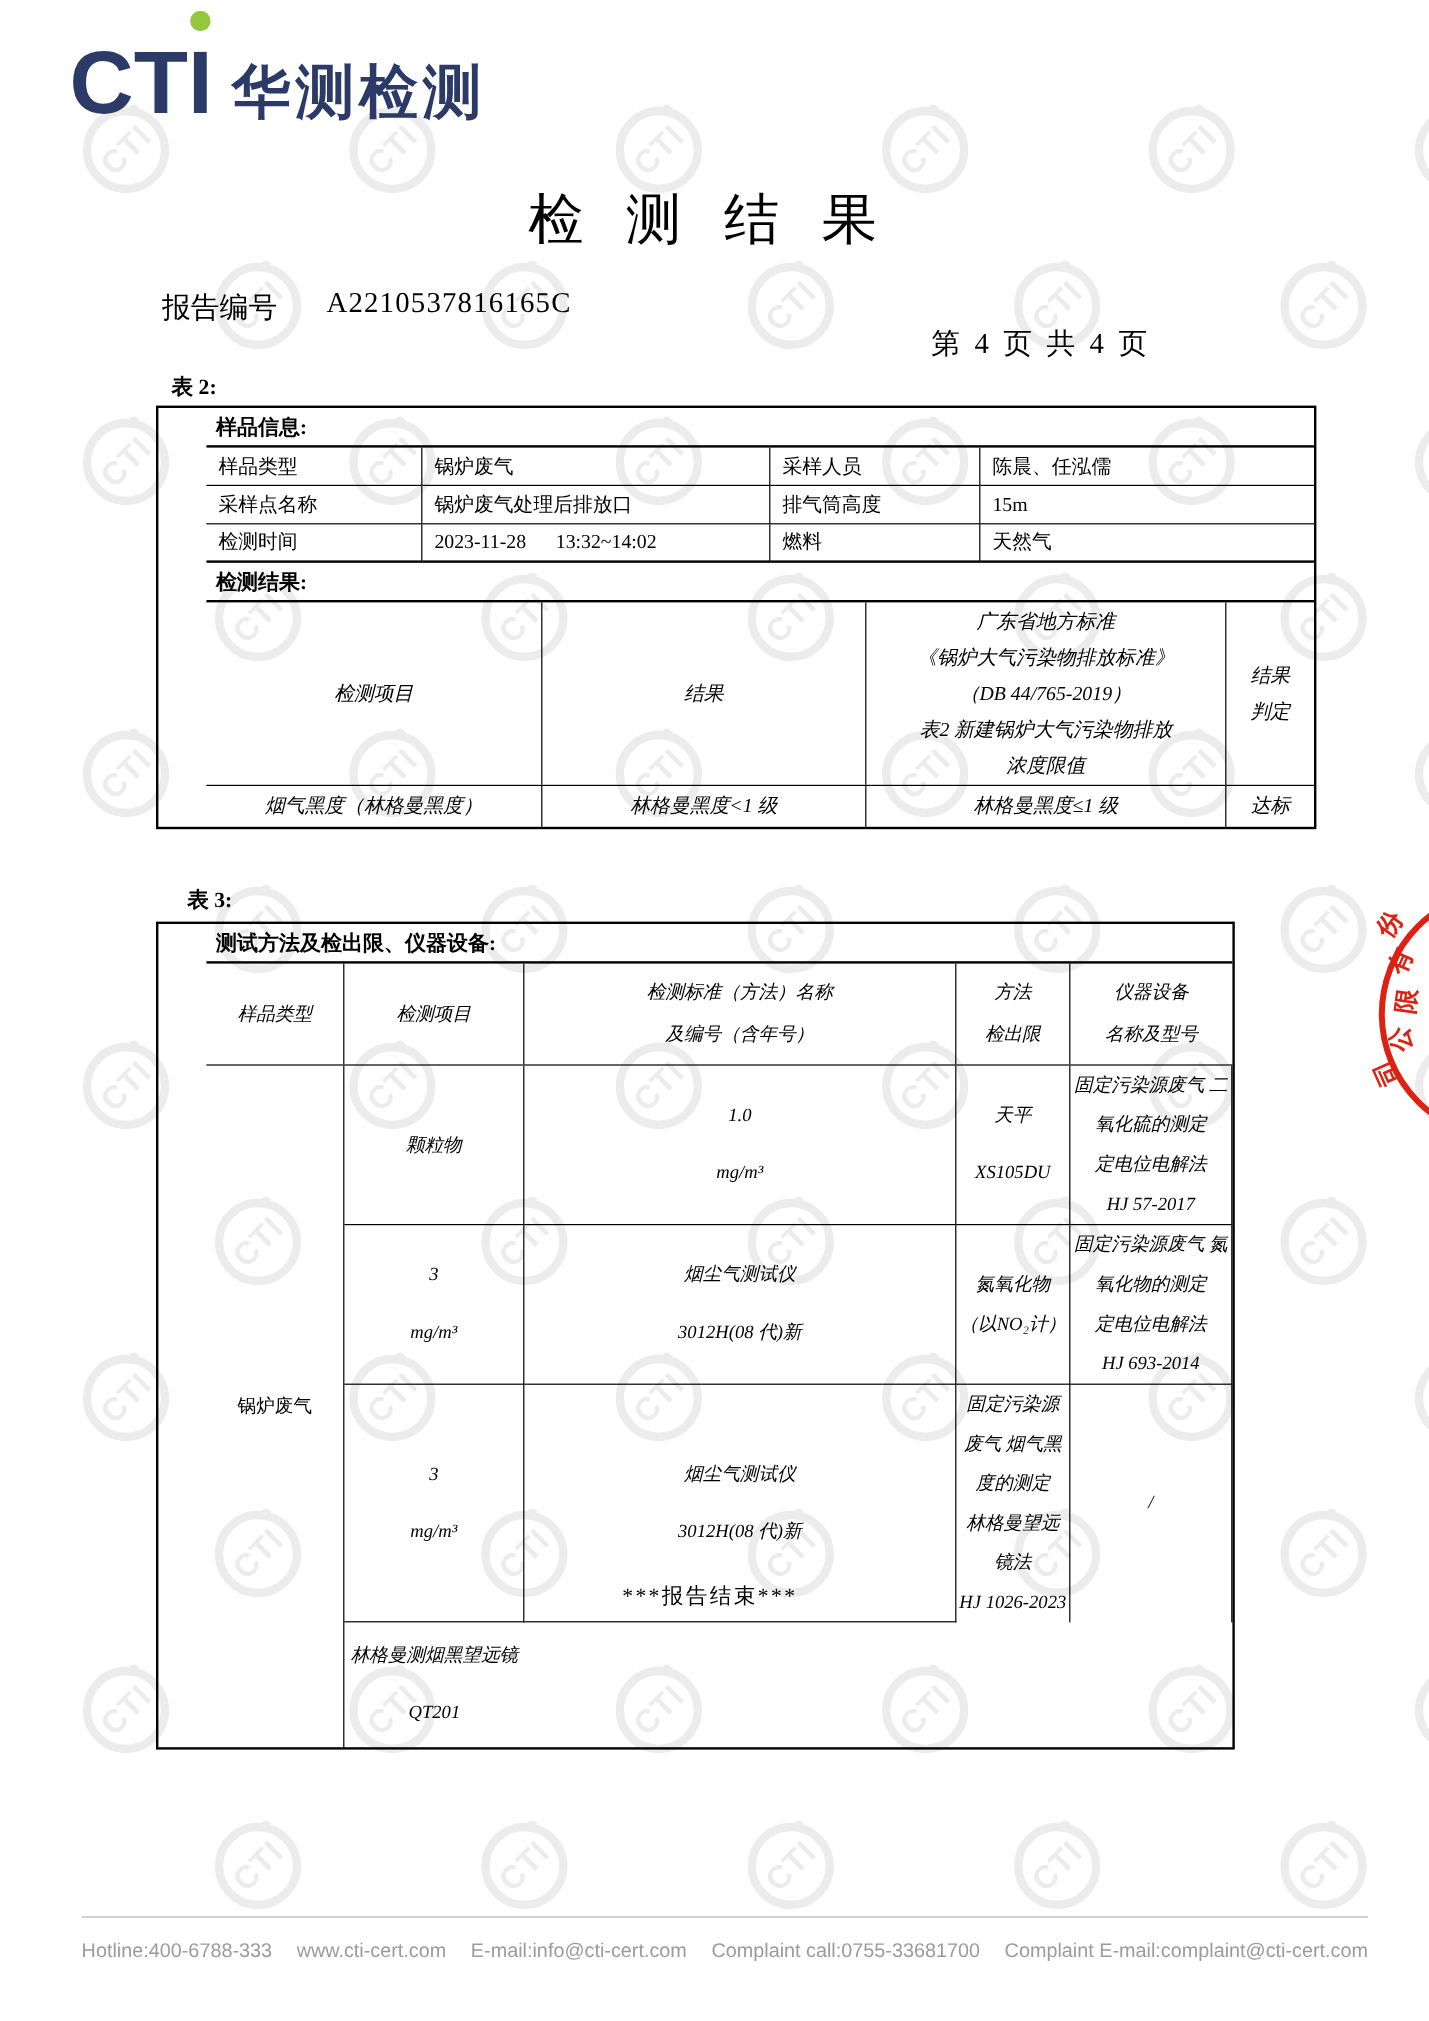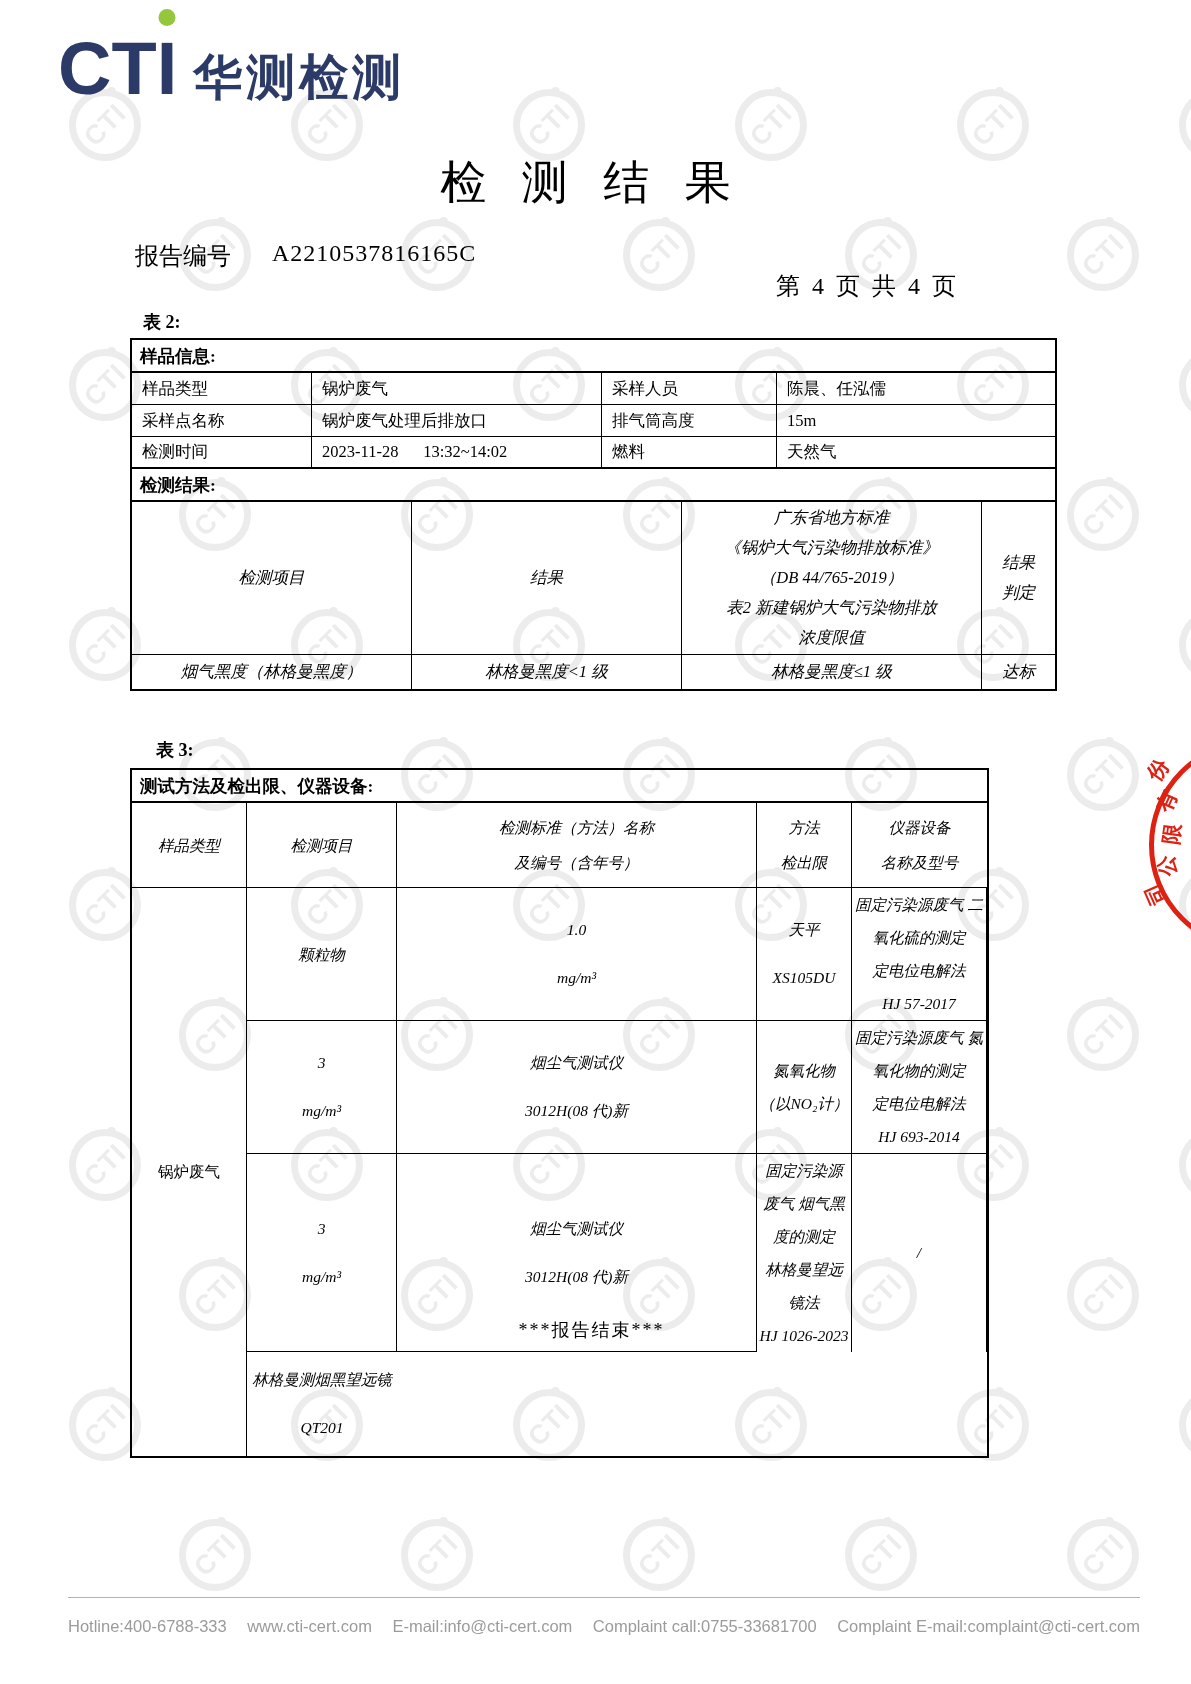--- a/index.html
+++ b/index.html
@@ -24,21 +24,21 @@
          font-size:46px;letter-spacing:12px;font-weight:500;}
   .repline{position:absolute;left:0;top:240px;width:1191px;height:30px;z-index:2;font-size:24px;}
   .rep-label{position:absolute;left:135px;top:0;}
   .rep-no{position:absolute;left:272px;top:0;letter-spacing:1px;}
   .page-info{position:absolute;right:232px;top:0;letter-spacing:3px;margin-top:30px;}
   
   .tcap{position:absolute;z-index:2;font-weight:bold;font-size:18px;}
   #cap2{left:143px;top:310px;}
   #cap3{left:156px;top:738px;}
   
-  .tbl{position:absolute;z-index:1;border:2.5px solid #000;background:transparent;}
+  .tbl{position:absolute;z-index:1;border:2.5px solid #000;background:transparent;padding-left:40px;}
   .secrow{border-bottom:2.2px solid #000;font-weight:bold;font-size:17.5px;padding:4px 8px 3px 8px;}
   .grid{display:grid;}
   .cell{border-right:1.4px solid #000;padding:0 10px;display:flex;align-items:center;}
   .cell:last-child{border-right:none;}
   .rb > .cell{border-bottom:1.4px solid #000;}
   .center{justify-content:center;text-align:center;padding:0 2px;font-style:italic;}
   .colc{flex-direction:column;justify-content:center;}
   
   #table2{left:130px;top:338px;width:923px;}
   .irow{grid-template-columns:180px 290px 175px 1fr;height:32px;font-size:16.5px;}

